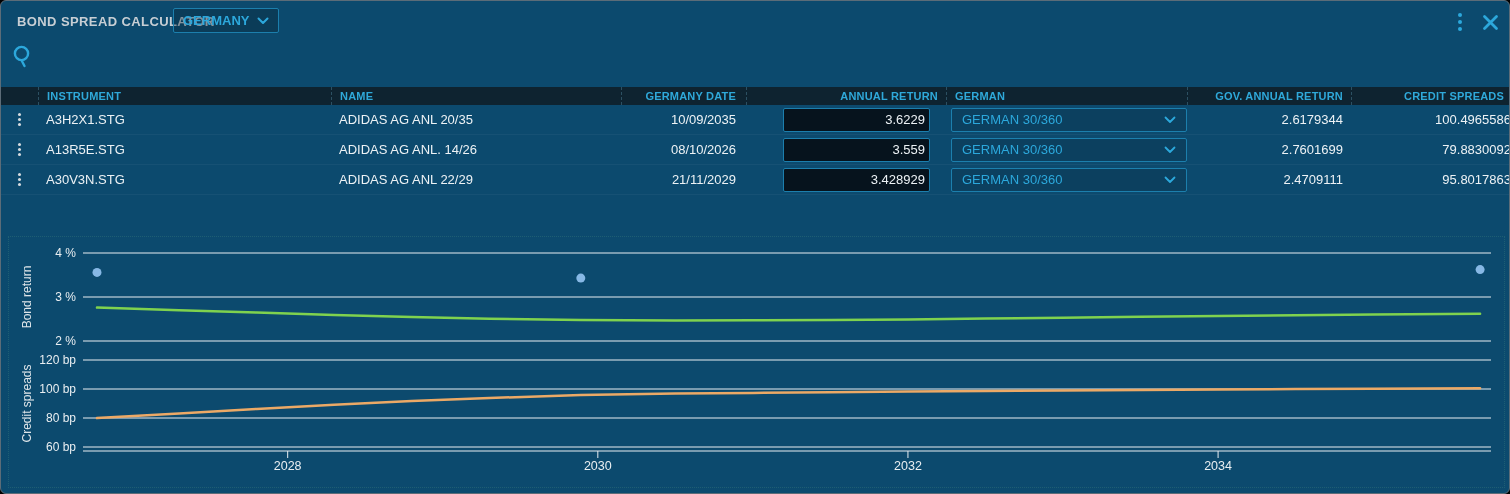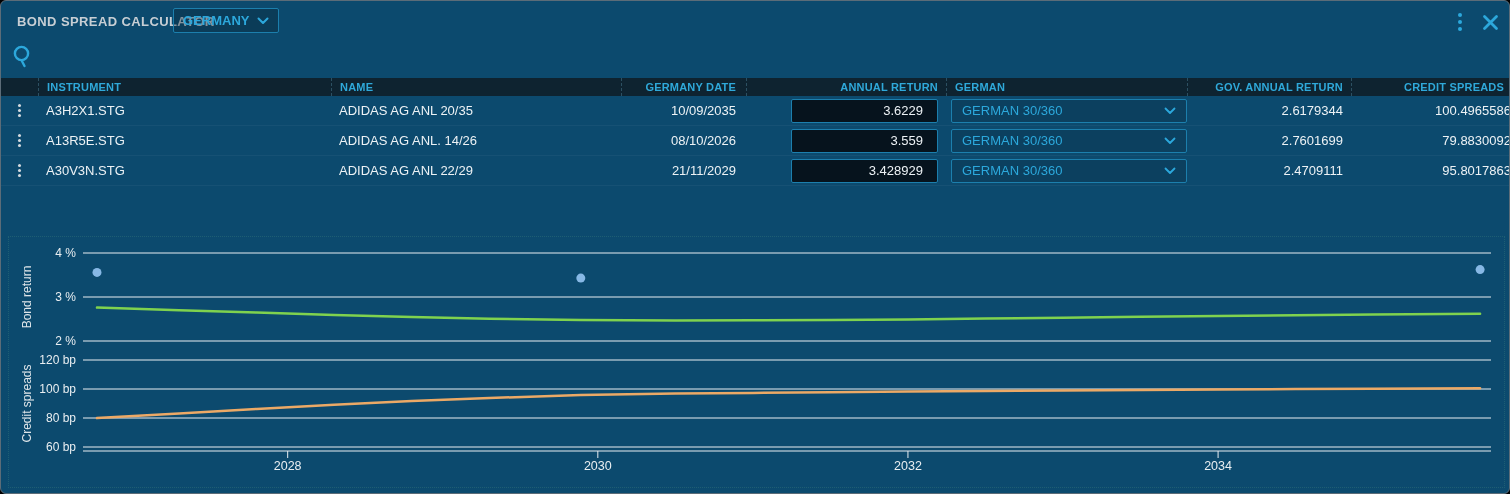--- a/index.html
+++ b/index.html
@@ -31,21 +31,21 @@
   .titlebar-right{
     position:absolute;right:10px;top:10px;
     display:flex;align-items:center;gap:16px;
   }
   .kebab{display:flex;flex-direction:column;gap:3px;padding:2px 4px;cursor:pointer;}
   .kebab span{width:4px;height:4px;border-radius:50%;background:#2CA8DC;}
   .close-btn{cursor:pointer;display:block;}
   .search-btn{position:absolute;left:10px;top:44px;cursor:pointer;}
   
   .grid{
-    position:absolute;left:0;top:77px;width:1510px;
+    position:absolute;left:0;top:86px;width:1510px;
     display:grid;
     grid-template-columns:37px 293px 290px 125px 200px 241px 164px 160px;
   }
   .ghead{
     background:#0E2330;height:18px;line-height:18px;
     color:#2FA9DA;font-size:11px;font-weight:bold;letter-spacing:.2px;
     white-space:nowrap;overflow:hidden;
   }
   .ghead.sep{border-left:1px dashed #2C5062;}
   .cell{
@@ -54,24 +54,24 @@
     border-bottom:1px solid rgba(255,255,255,0.045);
   }
   .al{padding-left:8px;justify-content:flex-start;}
   .ar{padding-right:8px;justify-content:flex-end;}
   .ar10{padding-right:10px;justify-content:flex-end;}
   .ar7{justify-content:flex-end;}
   .kebab-cell{justify-content:center;}
   .row-kebab{display:flex;flex-direction:column;gap:2px;padding:3px;cursor:pointer;}
   .row-kebab span{width:3px;height:3px;border-radius:50%;background:#D5DBDF;}
   .num-input{
-    width:147px;height:24px;margin-right:8px;
+    width:147px;height:24px;margin-right:16px;
     background:#06131D;border:1px solid #1C7FAD;border-radius:2px;
     color:#EDF2F5;font-size:13px;text-align:right;
-    padding:0 14px;font-family:"Liberation Sans",sans-serif;outline:none;
+    padding:0 4px;font-family:"Liberation Sans",sans-serif;outline:none;
   }
   .method-select{
     width:261px;height:24px;margin-left:5px;
     display:flex;align-items:center;justify-content:space-between;
     border:1px solid #1C7FAD;border-radius:2px;
     color:#2CA8DC;font-size:13px;
     padding:0 10px;cursor:pointer;background:rgba(12,35,50,.25);
   }
   
   .chart-panel{

